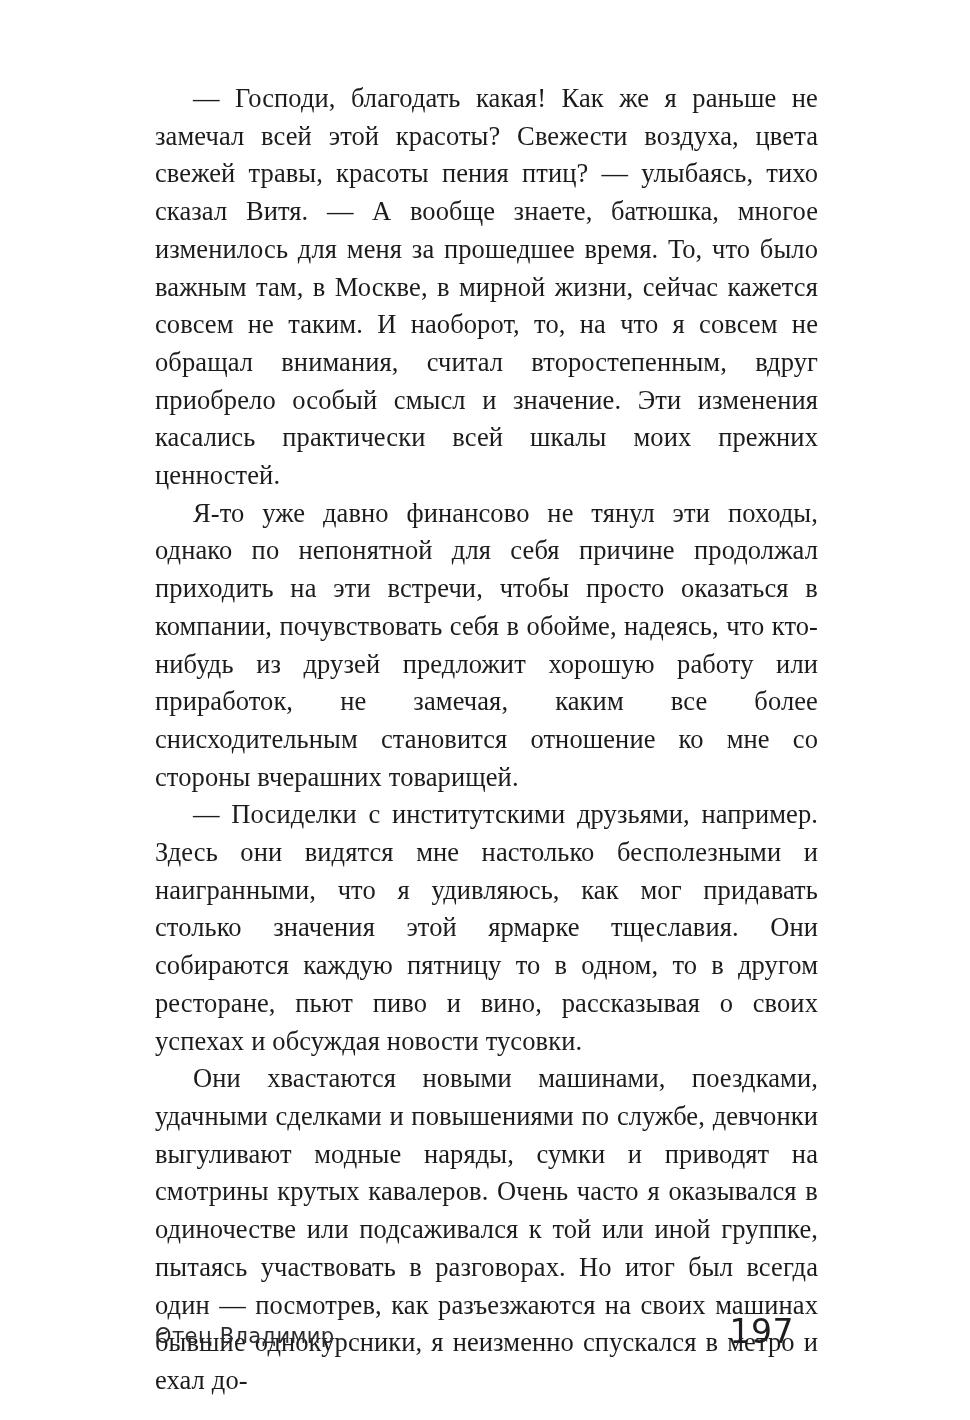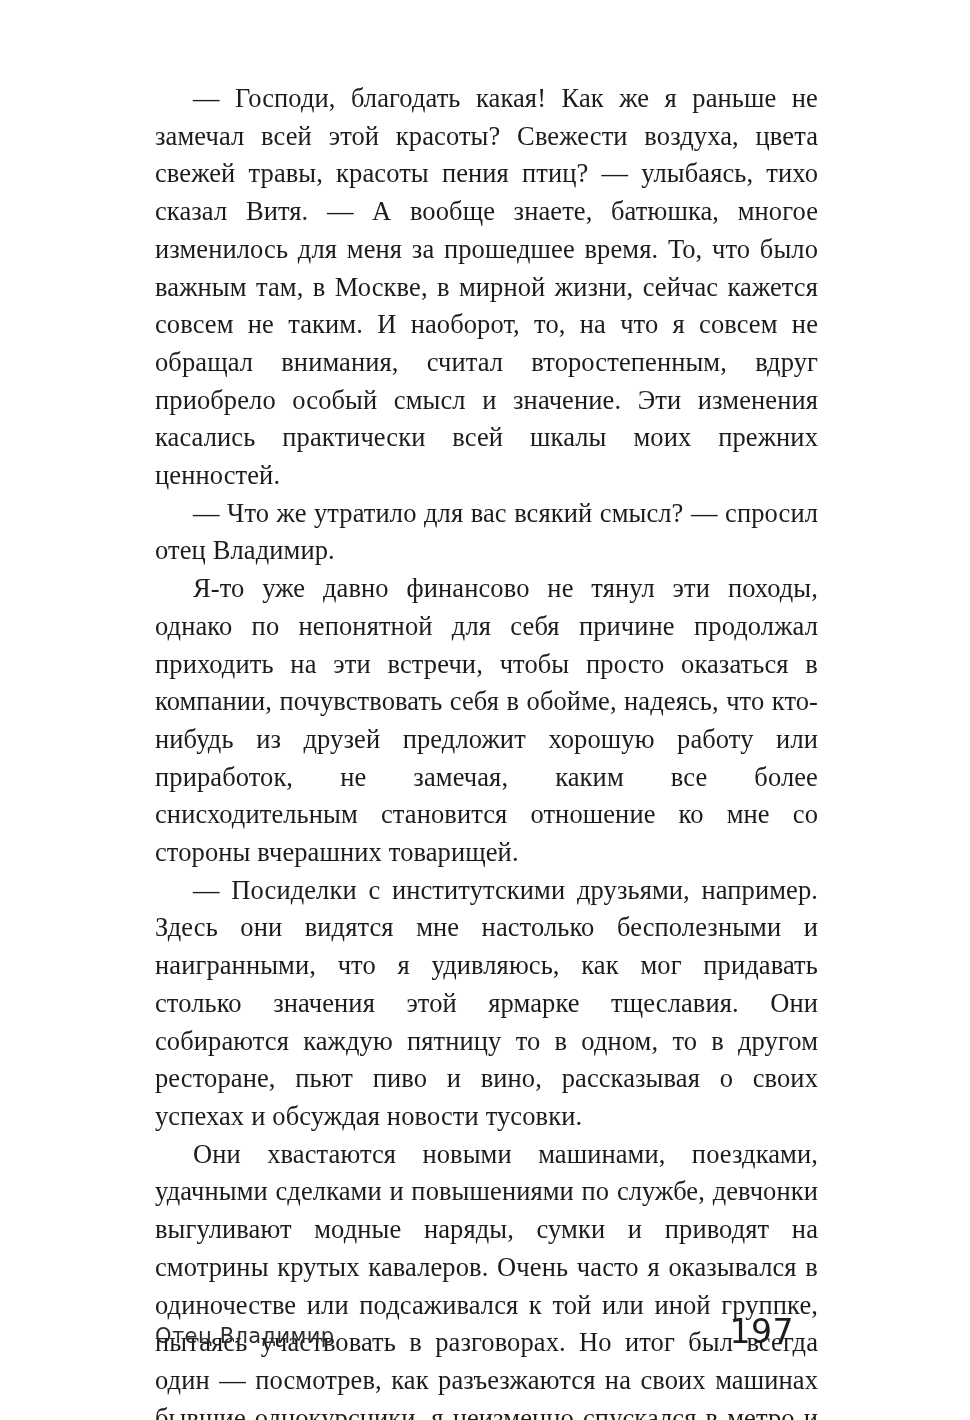--- a/index.html
+++ b/index.html
@@ -74,21 +74,20 @@
     text-align: right;
   }
 </style>
 </head>
 <body>
 
 <div class="page">
 
   <div class="text-column">
     <p class="para">— Господи, благодать какая! Как же я раньше не замечал всей этой красоты? Свежести воздуха, цвета свежей травы, красоты пения птиц? — улыбаясь, тихо сказал Витя. — А вообще знаете, батюшка, многое изменилось для меня за прошедшее время. То, что было важным там, в Москве, в мирной жизни, сейчас кажется совсем не таким. И наоборот, то, на что я совсем не обращал внимания, считал второстепенным, вдруг приобрело особый смысл и значение. Эти изменения касались практически всей шкалы моих прежних ценностей.</p>
-    <p class="para">— Что же утратило для вас всякий смысл? — спросил отец Владимир.</p>
     <p class="para">Я-то уже давно финансово не тянул эти походы, однако по непонятной для себя причине продолжал приходить на эти встречи, чтобы просто оказаться в компании, почувствовать себя в обойме, надеясь, что кто-нибудь из друзей предложит хорошую работу или приработок, не замечая, каким все более снисходительным становится отношение ко мне со стороны вчерашних товарищей.</p>
     <p class="para">— Посиделки с институтскими друзьями, например. Здесь они видятся мне настолько бесполезными и наигранными, что я удивляюсь, как мог придавать столько значения этой ярмарке тщеславия. Они собираются каждую пятницу то в одном, то в другом ресторане, пьют пиво и вино, рассказывая о своих успехах и обсуждая новости тусовки.</p>
     <p class="para">Они хвастаются новыми машинами, поездками, удачными сделками и повышениями по службе, девчонки выгуливают модные наряды, сумки и приводят на смотрины крутых кавалеров. Очень часто я оказывался в одиночестве или подсаживался к той или иной группке, пытаясь участвовать в разговорах. Но итог был всегда один — посмотрев, как разъезжаются на своих машинах бывшие однокурсники, я неизменно спускался в метро и ехал до-</p>
   </div>
 
   <div class="footer">
     <div class="footer-inner">
       <span class="running-head">Отец Владимир</span>
       <span class="page-number">197</span>
     </div>

